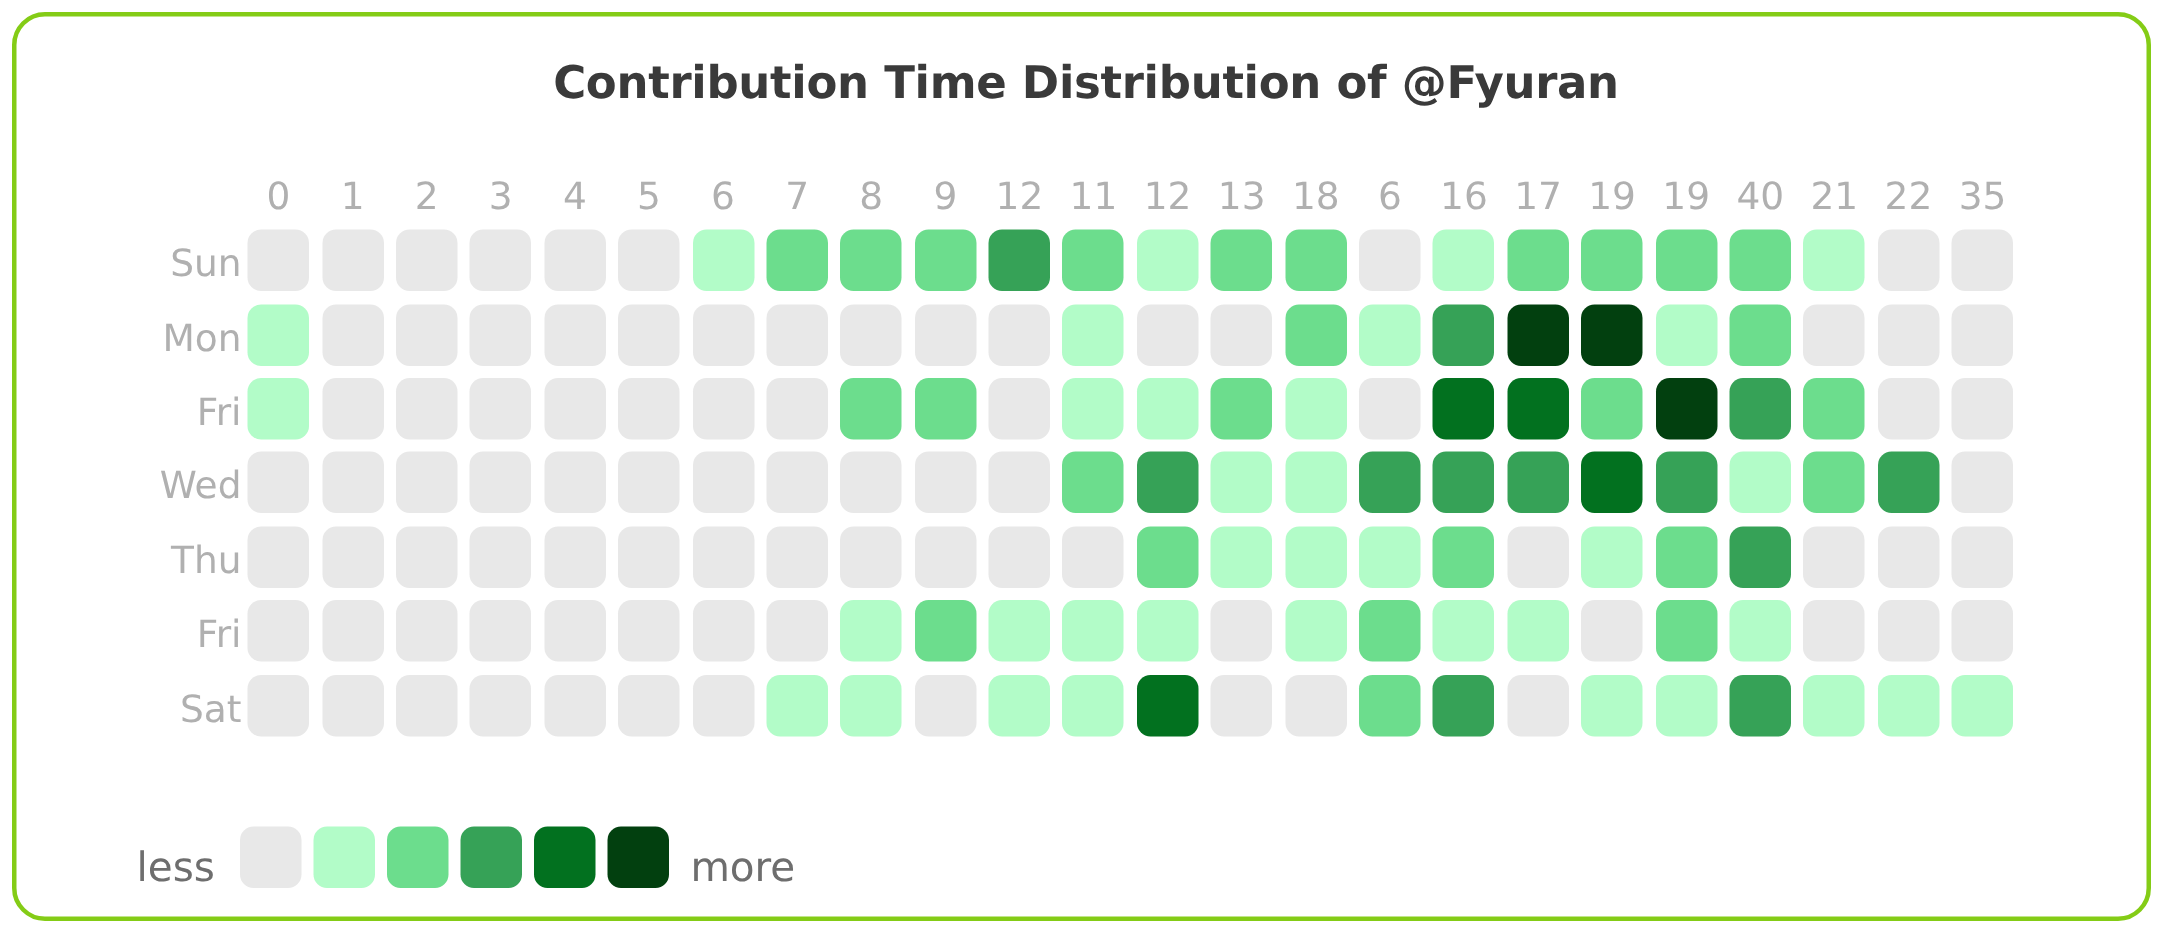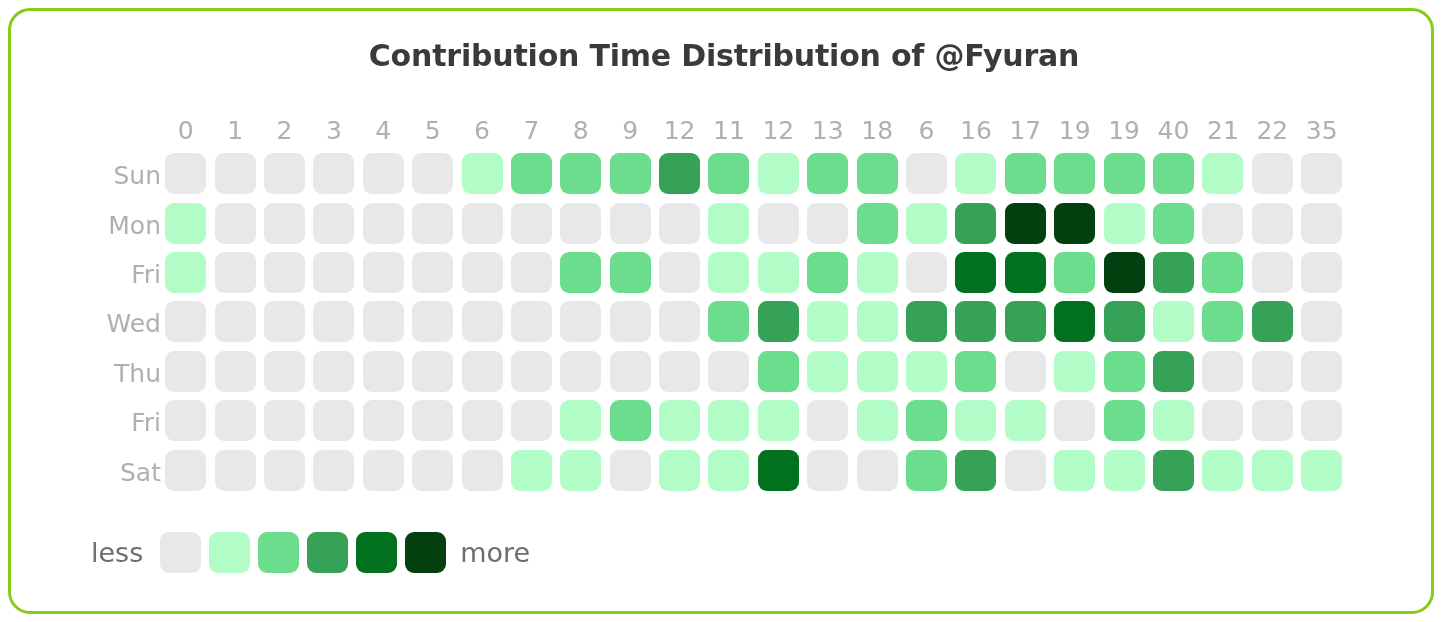--- a/index.html
+++ b/index.html
@@ -81,23 +81,23 @@
   }
   .cell {
     width: 41px;
     height: 41px;
     border-radius: 9px;
     display: inline-block;
   }
   .legend {
     position: absolute;
     left: 80px;
-    top: 517px;
+    top: 533px;
     display: flex;
-    align-items: center;
+    align-items: flex-end;
     height: 48px;
   }
   .legend-text {
     font-size: 27px;
     color: #6e6e6e;
     line-height: 1;
   }
   .legend-less { margin-right: 17px; }
   .legend-more { margin-left: 14px; }
   .legend-swatches {

